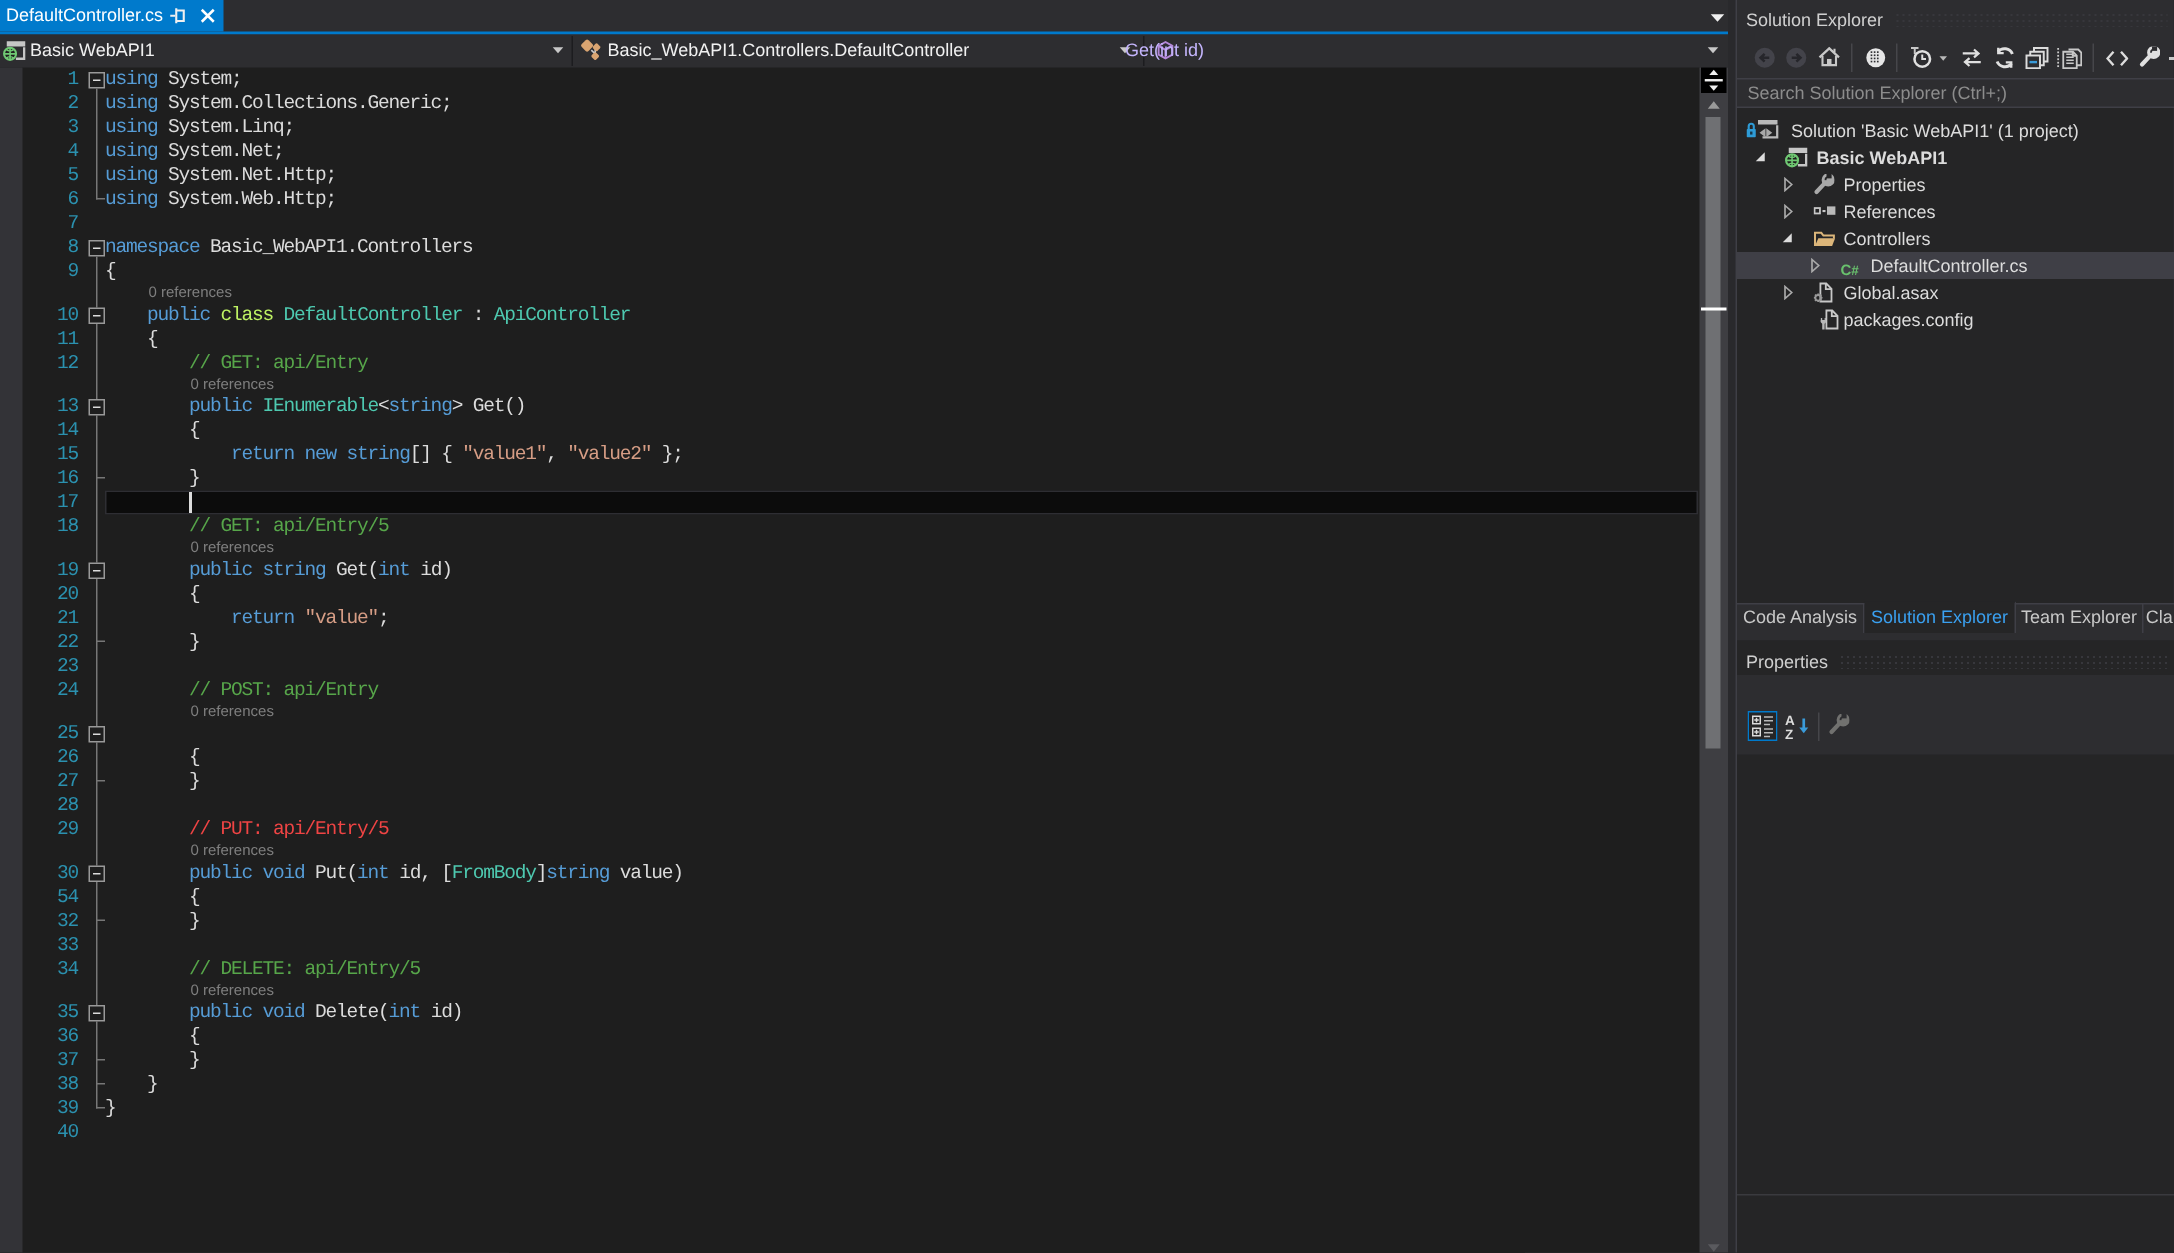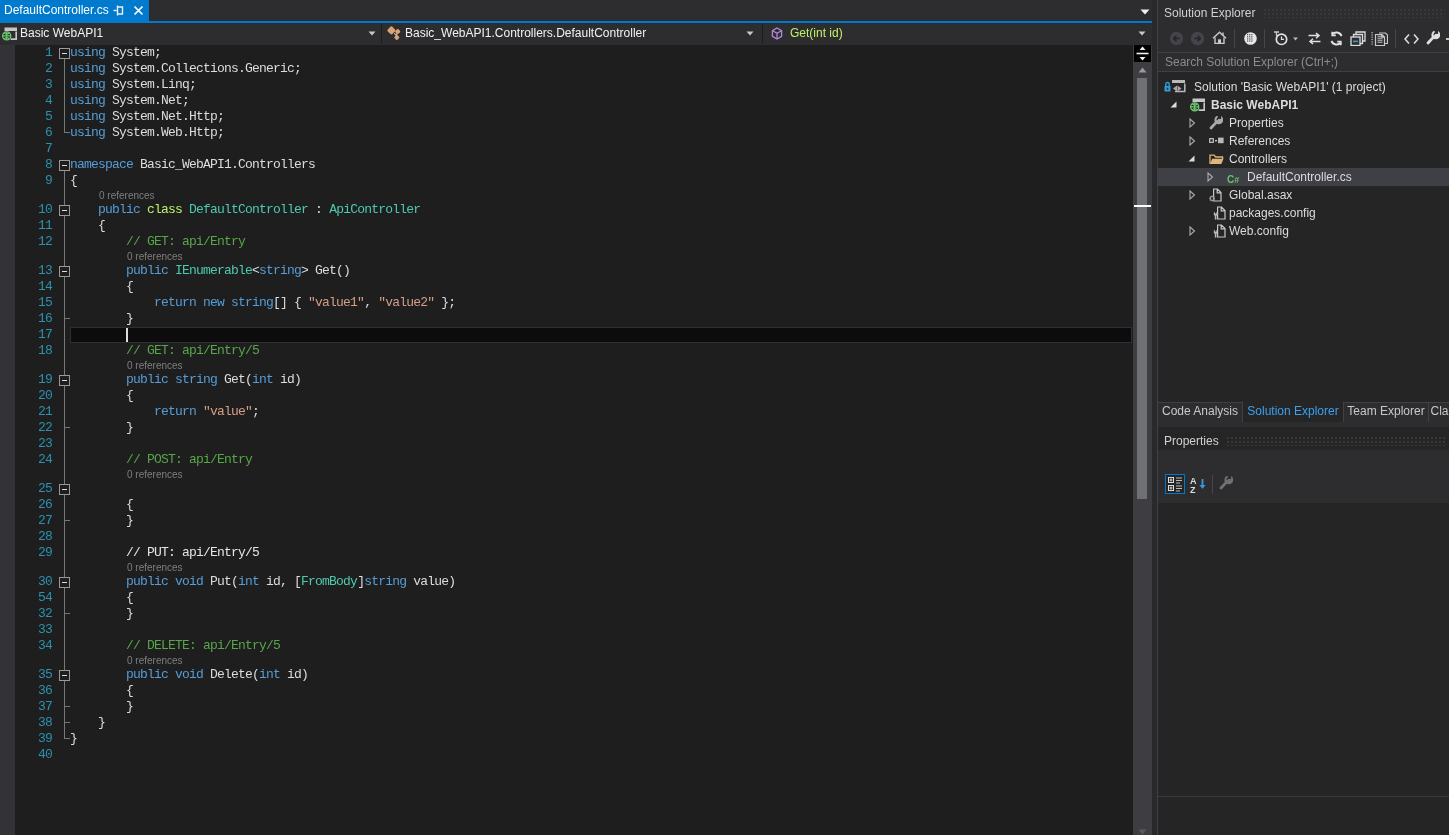--- a/index.html
+++ b/index.html
@@ -100,21 +100,21 @@
           <path d="M0.5 0.5 H7.5 L4 4.5 Z" fill="#C8C8C8"></path>
         </svg>
       </span>
     <div class="nbsep" style="left:762px"></div>
     <span style="position:absolute;left:771px;top:4px">
         <svg width="12" height="13" viewBox="0 0 12 13" style="">
           <path d="M6 1 L10.6 3.6 V9.4 L6 12 L1.4 9.4 V3.6 Z" fill="none" stroke="#B488D8" stroke-width="1.3"></path>
           <path d="M1.6 3.7 L6 6.3 L10.4 3.7 M6 6.3 V11.8" fill="none" stroke="#B488D8" stroke-width="1.3"></path>
         </svg>
       </span>
-    <span style="position:absolute;left:790px;top:3px;color:#bef264">Get(int id)</span>
+    <span style="position:absolute;left:750px;top:3px;color:#c4b5fd">Get(int id)</span>
     <span style="position:absolute;left:1138px;top:8px">
         <svg width="8" height="5" viewBox="0 0 8 5" style="">
           <path d="M0.5 0.5 H7.5 L4 4.5 Z" fill="#C8C8C8"></path>
         </svg>
       </span>
   </div>
   <div id="editor">
     <div id="gmargin"></div>
     <div id="curline"></div>
     <div id="caret"></div>
@@ -173,21 +173,21 @@
 <div class="code" style="top:407px">        <i style="color:#57A64A">// POST: api/Entry</i></div>
 <div class="ln" style="top:436px">25</div>
 <div class="fbox" style="top:439px"></div>
 <div class="ln" style="top:452px">26</div>
 <div class="code" style="top:452px">        {</div>
 <div class="ln" style="top:468px">27</div>
 <div class="code" style="top:468px">        }</div>
 <div class="ftick" style="top:475px"></div>
 <div class="ln" style="top:484px">28</div>
 <div class="ln" style="top:500px">29</div>
-<div class="code" style="top:500px">        <i style="color:#e5e5e5">// PUT: api/Entry/5</i></div>
+<div class="code" style="top:500px">        <i style="color:#ef4444">// PUT: api/Entry/5</i></div>
 <div class="ln" style="top:529px">30</div>
 <div class="code" style="top:529px">        <i style="color:#569CD6">public</i> <i style="color:#569CD6">void</i> Put(<i style="color:#569CD6">int</i> id, [<i style="color:#4EC9B0">FromBody</i>]<i style="color:#569CD6">string</i> value)</div>
 <div class="fbox" style="top:532px"></div>
 <div class="ln" style="top:545px">54</div>
 <div class="code" style="top:545px">        {</div>
 <div class="ln" style="top:561px">32</div>
 <div class="code" style="top:561px">        }</div>
 <div class="ftick" style="top:568px"></div>
 <div class="ln" style="top:577px">33</div>
 <div class="ln" style="top:593px">34</div>
@@ -449,35 +449,20 @@
       </span>
       <span class="ticon" style="left:51px;top:2px">
         <svg width="14" height="14" viewBox="0 0 14 14" style="">
           <path d="M4.6 1 H8.5 L12 4.5 V13 H4.6 Z M8.2 1.2 V4.8 H11.8" fill="none" stroke="#C8C8C8" stroke-width="1.2"></path>
           <circle cx="3.1" cy="10.5" r="1.9" fill="none" stroke="#9A9A9A" stroke-width="1.3"></circle>
           <path d="M3.1 7.6 V8.6 M3.1 12.4 V13.4 M0.2 10.5 H1.2 M5 10.5 H6 M1 8.4 L1.8 9.2 M4.4 11.8 L5.2 12.6 M5.2 8.4 L4.4 9.2 M1.8 11.8 L1 12.6" stroke="#9A9A9A" stroke-width="1.1"></path>
         </svg>
       </span>
       <span style="position:absolute;left:71px">Global.asax</span>
     </div>
-  <div class="treerow" style="top:222px">
-      <span class="ticon" style="left:31px;top:4px">
-        <svg width="7" height="10" viewBox="0 0 7 10" style="">
-          <path d="M1 1 L5.5 5 L1 9 Z" fill="none" stroke="#ABABAB" stroke-width="1.1"></path>
-        </svg>
-      </span>
-      <span class="ticon" style="left:55px;top:2px">
-        <svg width="14" height="14" viewBox="0 0 14 14" style="">
-          <path d="M4.6 1 H8.5 L12 4.5 V13 H4.6 Z M8.2 1.2 V4.8 H11.8" fill="none" stroke="#C8C8C8" stroke-width="1.2"></path>
-          <path d="M2.6 9.4 V13.6" stroke="#B9B9B9" stroke-width="1.6"></path>
-          <path d="M0.9 7.2 a1.9 1.9 0 1 0 3.4 0 V6 H3.4 V7.4 H1.8 V6 H0.9 Z" fill="#B9B9B9"></path>
-        </svg>
-      </span>
-      <span style="position:absolute;left:71px">Web.config</span>
-    </div>
 
   <div id="seltabs"></div>
   <div class="btab" style="left:0;width:85px">Code Analysis</div>
   <div class="btab" style="left:85px;width:101px;background:#252526;border-top:1px solid #252526;margin-top:-1px;height:21px;color:#3AA0F0">Solution Explorer</div>
   <div class="btab" style="left:186px;width:85px">Team Explorer</div>
   <div class="btab" style="left:271px;width:21px;border-right:none">Cla</div>
   <div style="position:absolute;left:0;top:422px;width:292px;height:5px;background:#2D2D30"></div>
 
   <div id="props">
     <span style="position:absolute;left:6px;top:7px;color:#D0D0D0">Properties</span>

